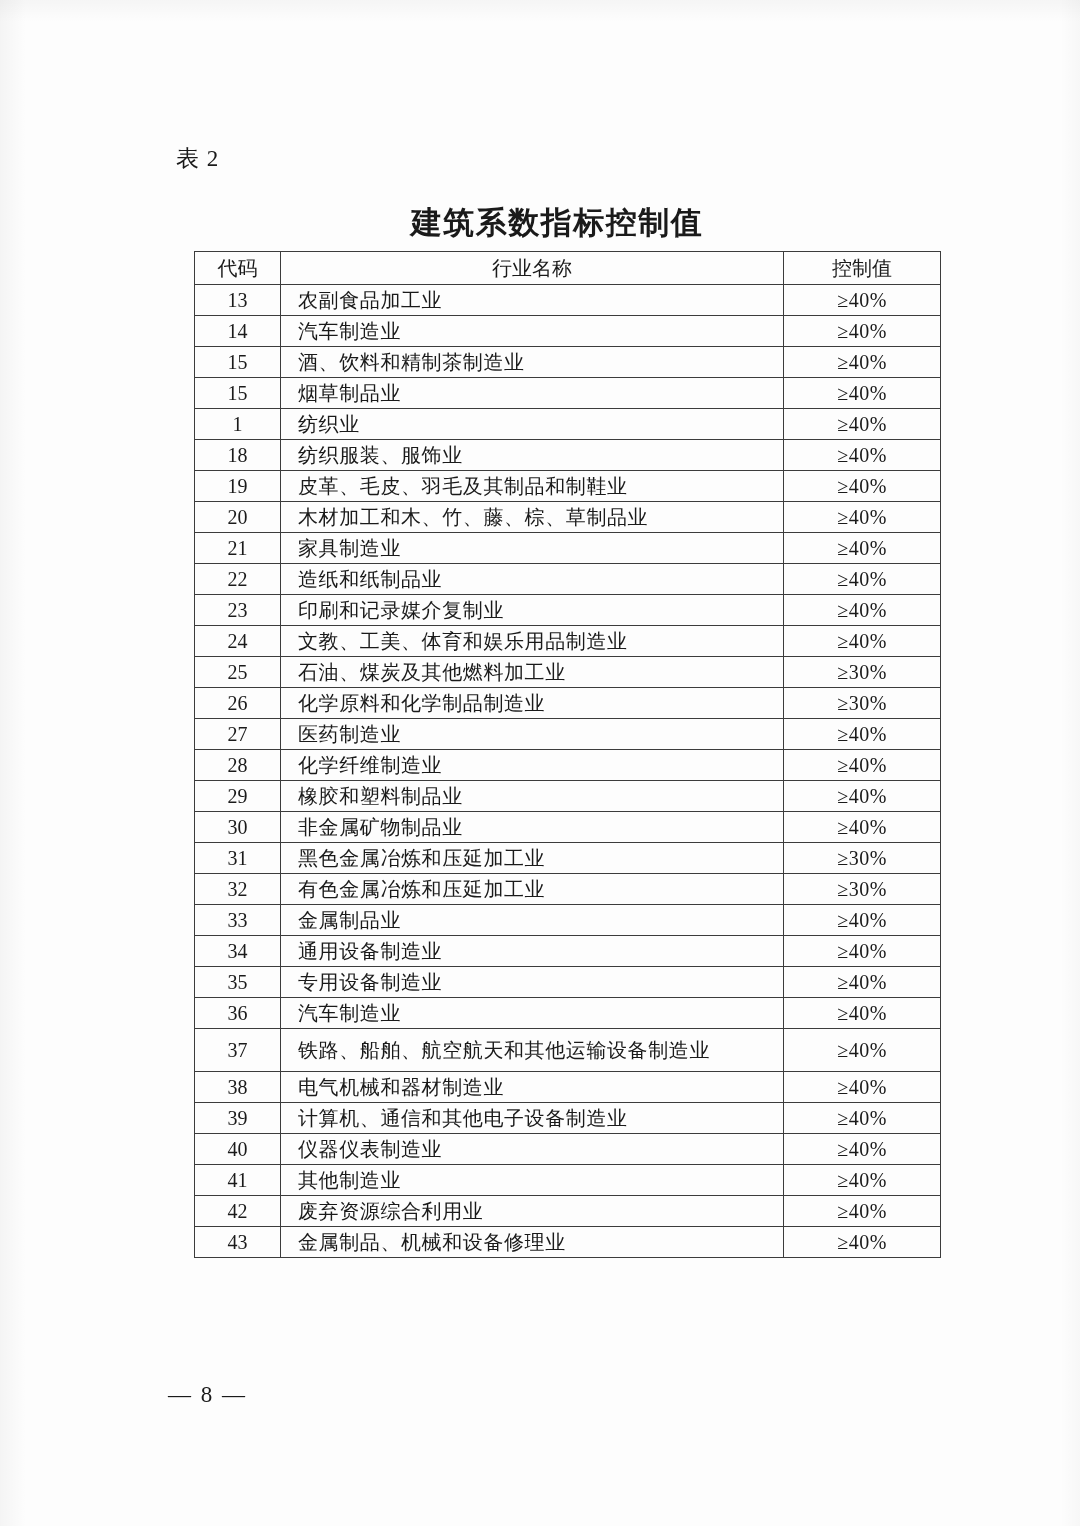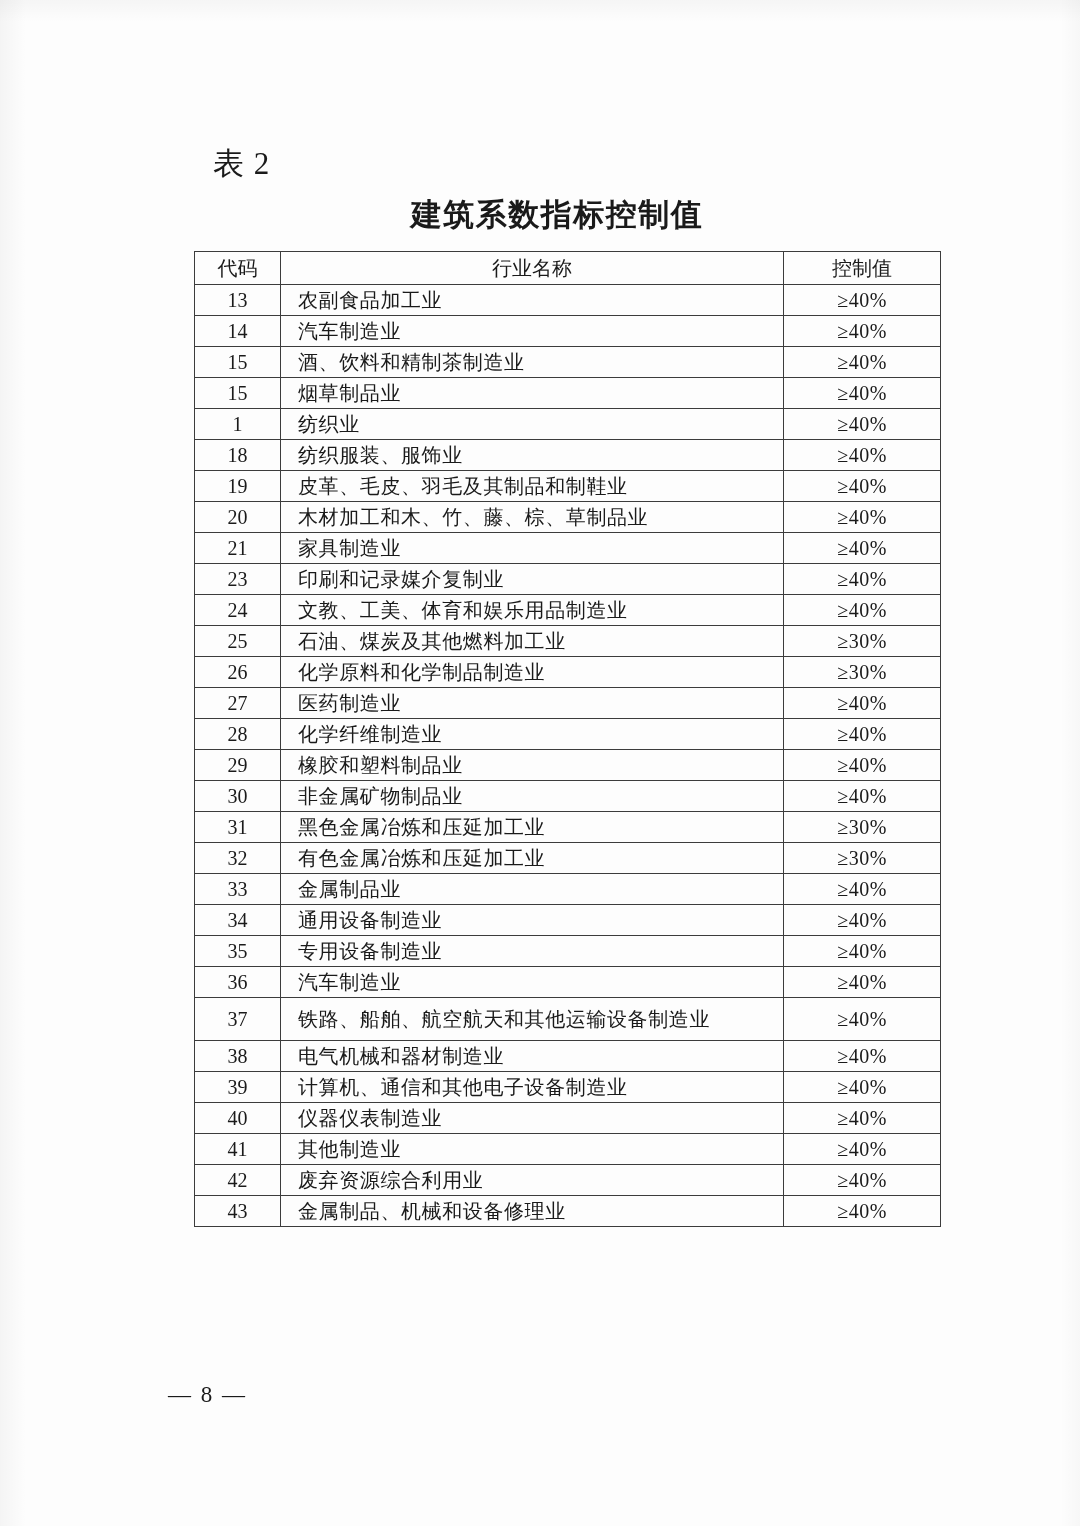--- a/index.html
+++ b/index.html
@@ -29,30 +29,29 @@
       linear-gradient(90deg, rgba(0,0,0,0.035) 0px, rgba(0,0,0,0.0) 26px),
       linear-gradient(180deg, rgba(0,0,0,0.03) 0px, rgba(0,0,0,0.0) 22px),
       linear-gradient(270deg, rgba(0,0,0,0.025) 0px, rgba(0,0,0,0.0) 20px);
     pointer-events: none;
   }
 
   .table-label {
     position: absolute;
     left: 176px;
     top: 143px;
-    font-size: 31px;
+    font-size: 23px;
     letter-spacing: 1px;
     white-space: nowrap;
-    margin-left: 37px;
   }
 
   .doc-title {
     position: absolute;
     left: 184px;
-    top: 194px;
+    top: 202px;
     width: 746px;
     text-align: center;
     font-size: 31px;
     font-weight: bold;
     letter-spacing: 1.5px;
   }
 
   .tbl-wrap {
     position: absolute;
     left: 194px;
@@ -175,20 +174,25 @@
             <td class="code">20</td>
             <td class="name">木材加工和木、竹、藤、棕、草制品业</td>
             <td class="value">≥40%</td>
           </tr>
           <tr>
             <td class="code">21</td>
             <td class="name">家具制造业</td>
             <td class="value">≥40%</td>
           </tr>
           <tr>
+            <td class="code">22</td>
+            <td class="name">造纸和纸制品业</td>
+            <td class="value">≥40%</td>
+          </tr>
+          <tr>
             <td class="code">23</td>
             <td class="name">印刷和记录媒介复制业</td>
             <td class="value">≥40%</td>
           </tr>
           <tr>
             <td class="code">24</td>
             <td class="name">文教、工美、体育和娱乐用品制造业</td>
             <td class="value">≥40%</td>
           </tr>
           <tr>

